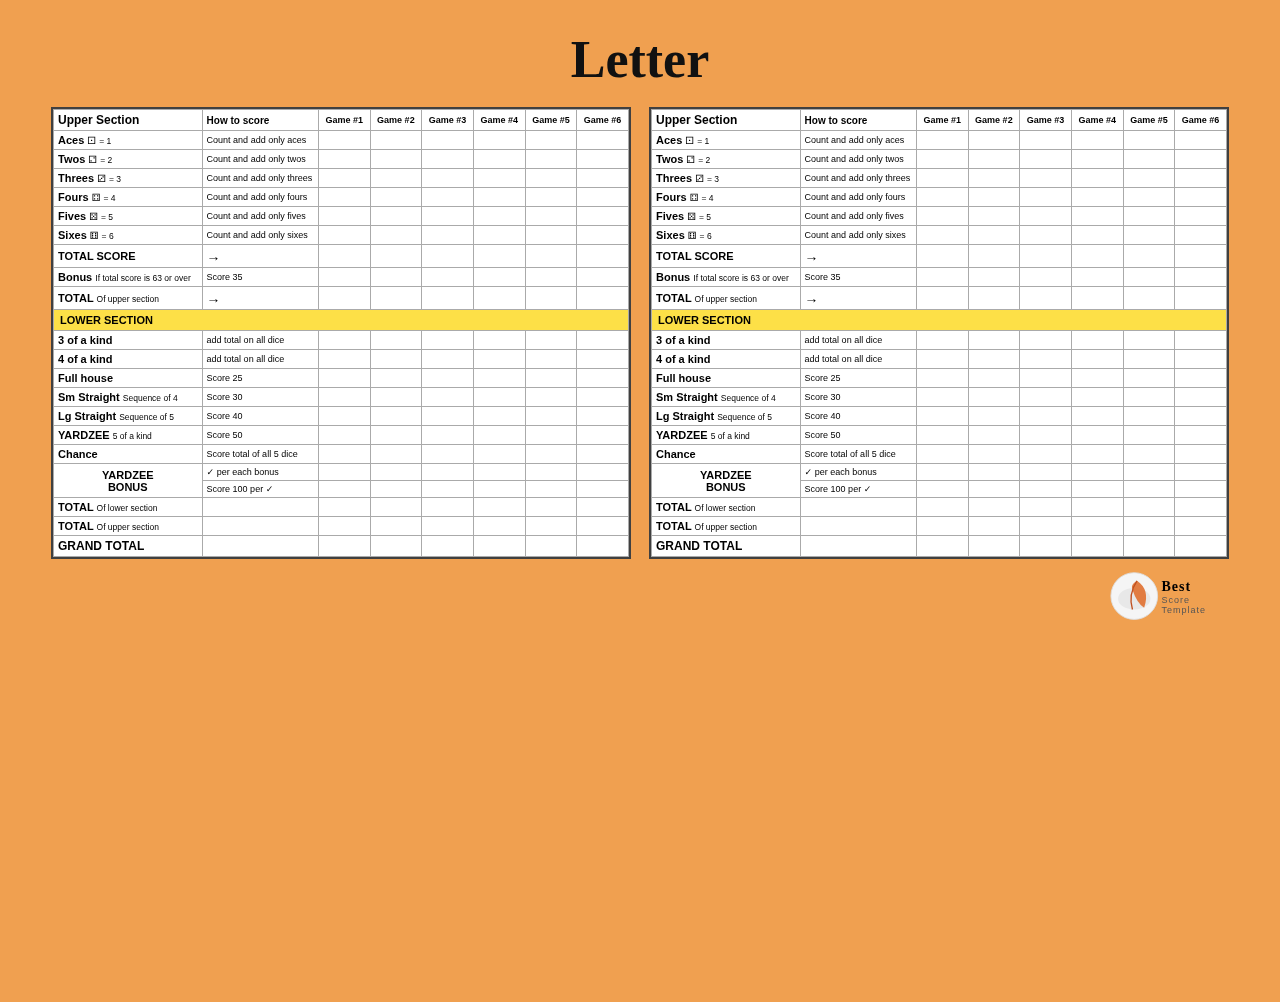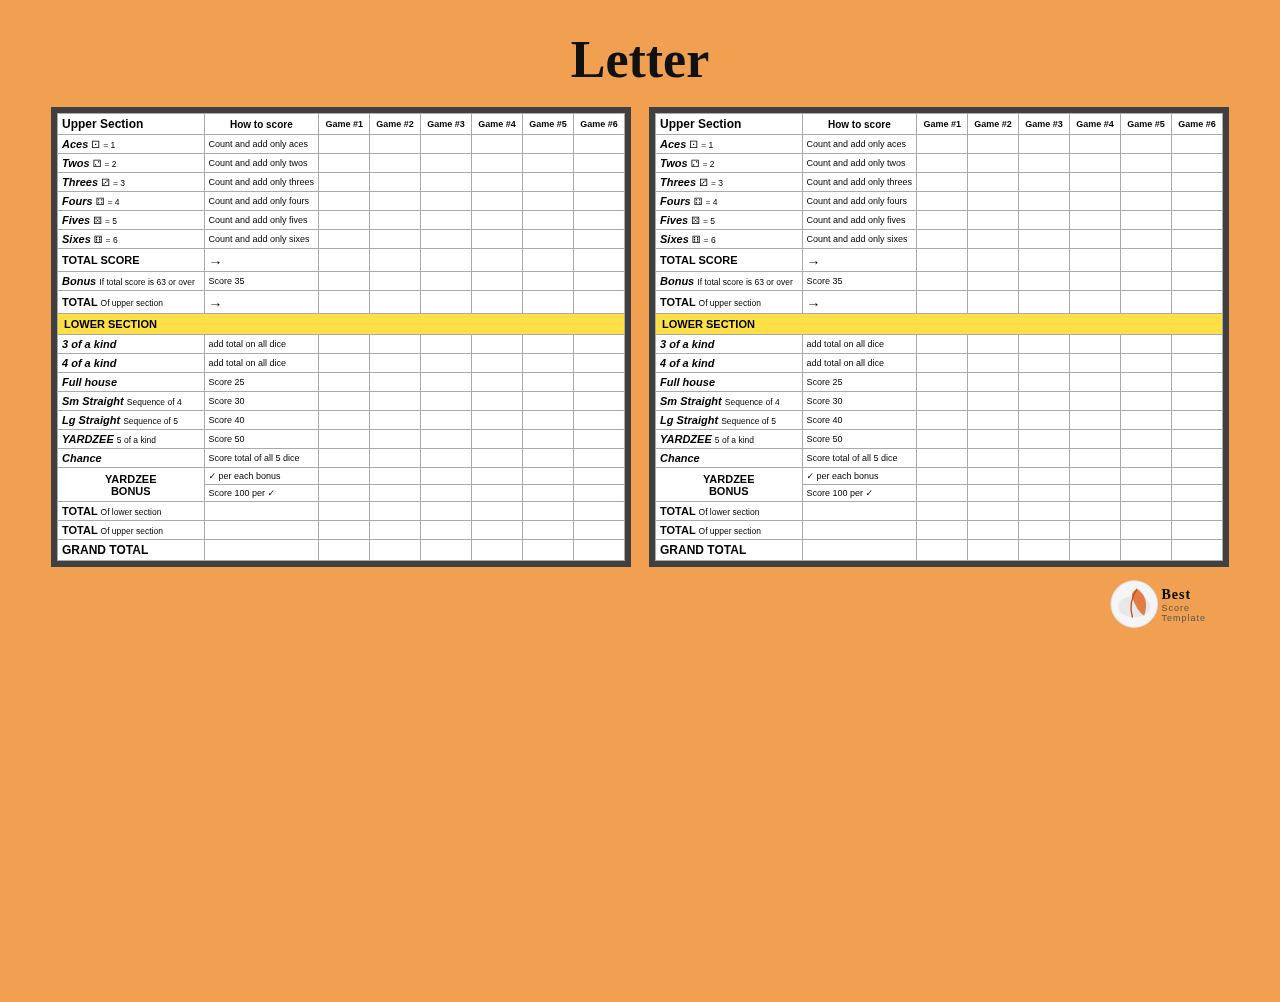--- a/index.html
+++ b/index.html
@@ -22,21 +22,21 @@
       margin-top: 10px;
     }
     .scorecard-container {
       display: flex;
       gap: 18px;
       width: 100%;
       justify-content: center;
     }
     .scorecard {
       background: white;
-      border: 6px solid #404040;
+      border: 2px solid #404040;
       width: 580px;
       font-size: 11px;
     }
     table {
       width: 100%;
       border-collapse: collapse;
     }
     td, th {
       border: 1px solid #aaa;
       padding: 3px 4px;
@@ -44,21 +44,21 @@
       vertical-align: middle;
     }
     .col-category {
       text-align: left;
       width: 115px;
       font-size: 11px;
     }
     .col-howto {
       width: 90px;
       font-size: 10px;
-      text-align: center;
+      text-align: left;
       margin-left: 14px;
     }
     .col-game {
       width: 40px;
       font-size: 10px;
       margin-top: 36px;
     }
     .upper-header {
       font-size: 12px;
       font-weight: bold;
@@ -67,21 +67,20 @@
       font-size: 10px;
       font-weight: bold;
     }
     .game-header {
       font-size: 9px;
       font-weight: bold;
     }
     .row-label {
       font-weight: bold;
       font-size: 11px;
-      font-style: italic;
     }
     .row-sublabel {
       font-size: 8.5px;
       font-weight: normal;
     }
     .how-text {
       font-size: 9px;
       text-align: left;
     }
     .lower-section-header {

